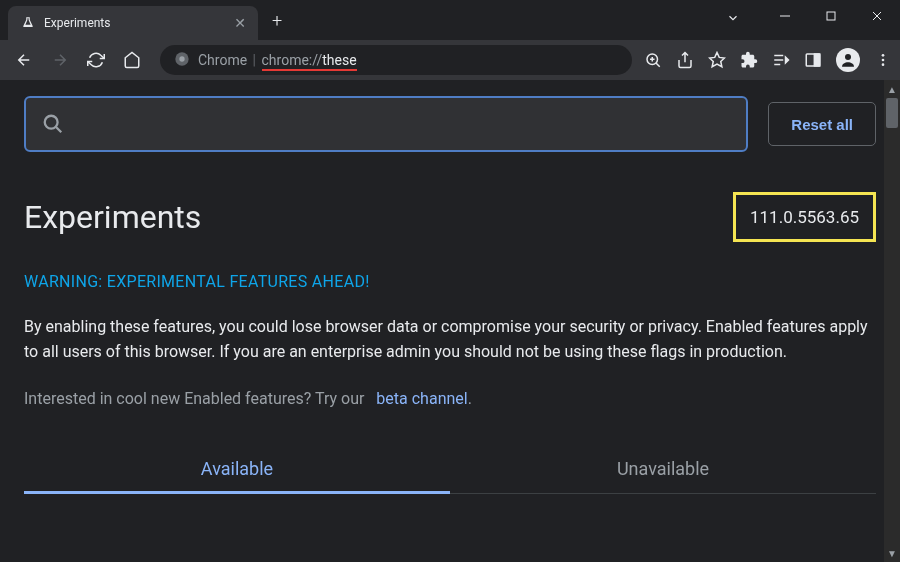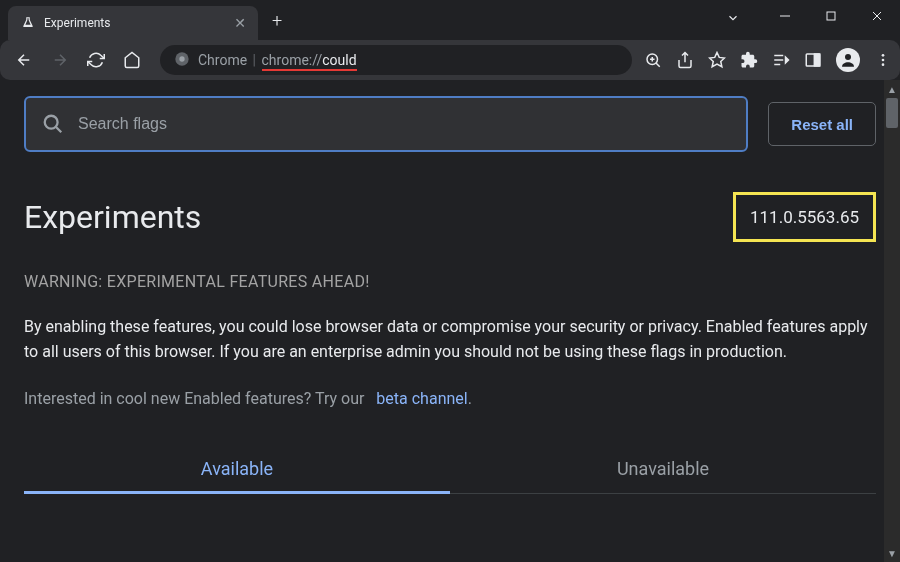--- a/index.html
+++ b/index.html
@@ -39,21 +39,20 @@
     .window-btn svg { width: 12px; height: 12px; }
     .titlebar-chevron { position: absolute; right: 160px; top: 10px; color: #e8eaed; }
     
     .toolbar {
       height: 40px;
       background: #35363a;
       display: flex;
       align-items: center;
       padding: 0 8px;
       gap: 4px;
-      border-radius: 10px;
     }
     .nav-btn { width: 32px; height: 32px; display: flex; align-items: center; justify-content: center; color: #e8eaed; cursor: pointer; border-radius: 50%; }
     .nav-btn.disabled { color: #5f6368; }
     .address-bar {
       flex: 1;
       height: 30px;
       background: #202124;
       border-radius: 15px;
       display: flex;
       align-items: center;
@@ -163,21 +162,21 @@
       margin-bottom: 30px;
     }
     .page-title { color: #e8eaed; font-size: 32px; font-weight: 400; }
     .version-box {
       border: 3px solid #f5e552;
       padding: 12px 14px;
       color: #e8eaed;
       font-size: 17px;
     }
     
-    .warning { color: #a3a3a3; font-size: 16px; margin-bottom: 24px; letter-spacing: 0.3px; }
+    .warning { color: #0ea5e9; font-size: 16px; margin-bottom: 24px; letter-spacing: 0.3px; }
     .description { color: #e8eaed; font-size: 16px; line-height: 1.55; margin-bottom: 24px; }
     .interested { color: #9aa0a6; font-size: 16px; margin-bottom: 36px; }
     .beta-link { color: #8ab4f8; cursor: pointer; padding-left: 8px; }
     
     .tabs-row { display: flex; border-bottom: 1px solid #3c4043; }
     .content-tab {
       flex: 1;
       text-align: center;
       padding: 14px 0;
       font-size: 18px;
@@ -262,21 +261,21 @@
     <span>
       <svg class="address-chrome-logo" viewBox="0 0 24 24">
           <circle cx="12" cy="12" r="10" fill="#5f6368"></circle>
           <circle cx="12" cy="12" r="4" fill="#9aa0a6"></circle>
         </svg>
     </span>
     <span style="display:flex;align-items:center;position:relative">
       <span class="address-prefix">Chrome</span>
       <span class="address-sep">&nbsp;|&nbsp;</span>
       <span style="position:relative">
-        <span class="address-url">chrome://</span><span class="address-flags">could</span>
+        <span class="address-url">chrome://</span><span class="address-flags">these</span>
         <span class="red-underline" style="left:0;width:100%"></span>
       </span>
     </span>
     <div style="flex:1"></div>
   </div>
 
   <div class="toolbar-icons">
     <span class="toolbar-icon">
         <svg width="18" height="18" viewBox="0 0 24 24" fill="none" stroke="currentColor" stroke-width="2">
           <circle cx="11" cy="11" r="7"></circle>
@@ -332,21 +331,20 @@
 </div>
 
 <div class="content">
   <div class="content-inner">
     <div class="search-row">
       <div class="search-box">
         <svg class="search-icon-svg" viewBox="0 0 24 24" fill="none" stroke="currentColor" stroke-width="2.5">
             <circle cx="10" cy="10" r="7"></circle>
             <line x1="21" y1="21" x2="15" y2="15"></line>
           </svg>
-        <input class="search-input" placeholder="Search flags" style="">
       </div>
       <button class="reset-btn">Reset all</button>
     </div>
 
     <div class="title-row">
       <h1 class="page-title">Experiments</h1>
       <div class="version-box">111.0.5563.65</div>
     </div>
 
     <div class="warning">WARNING: EXPERIMENTAL FEATURES AHEAD!</div>

